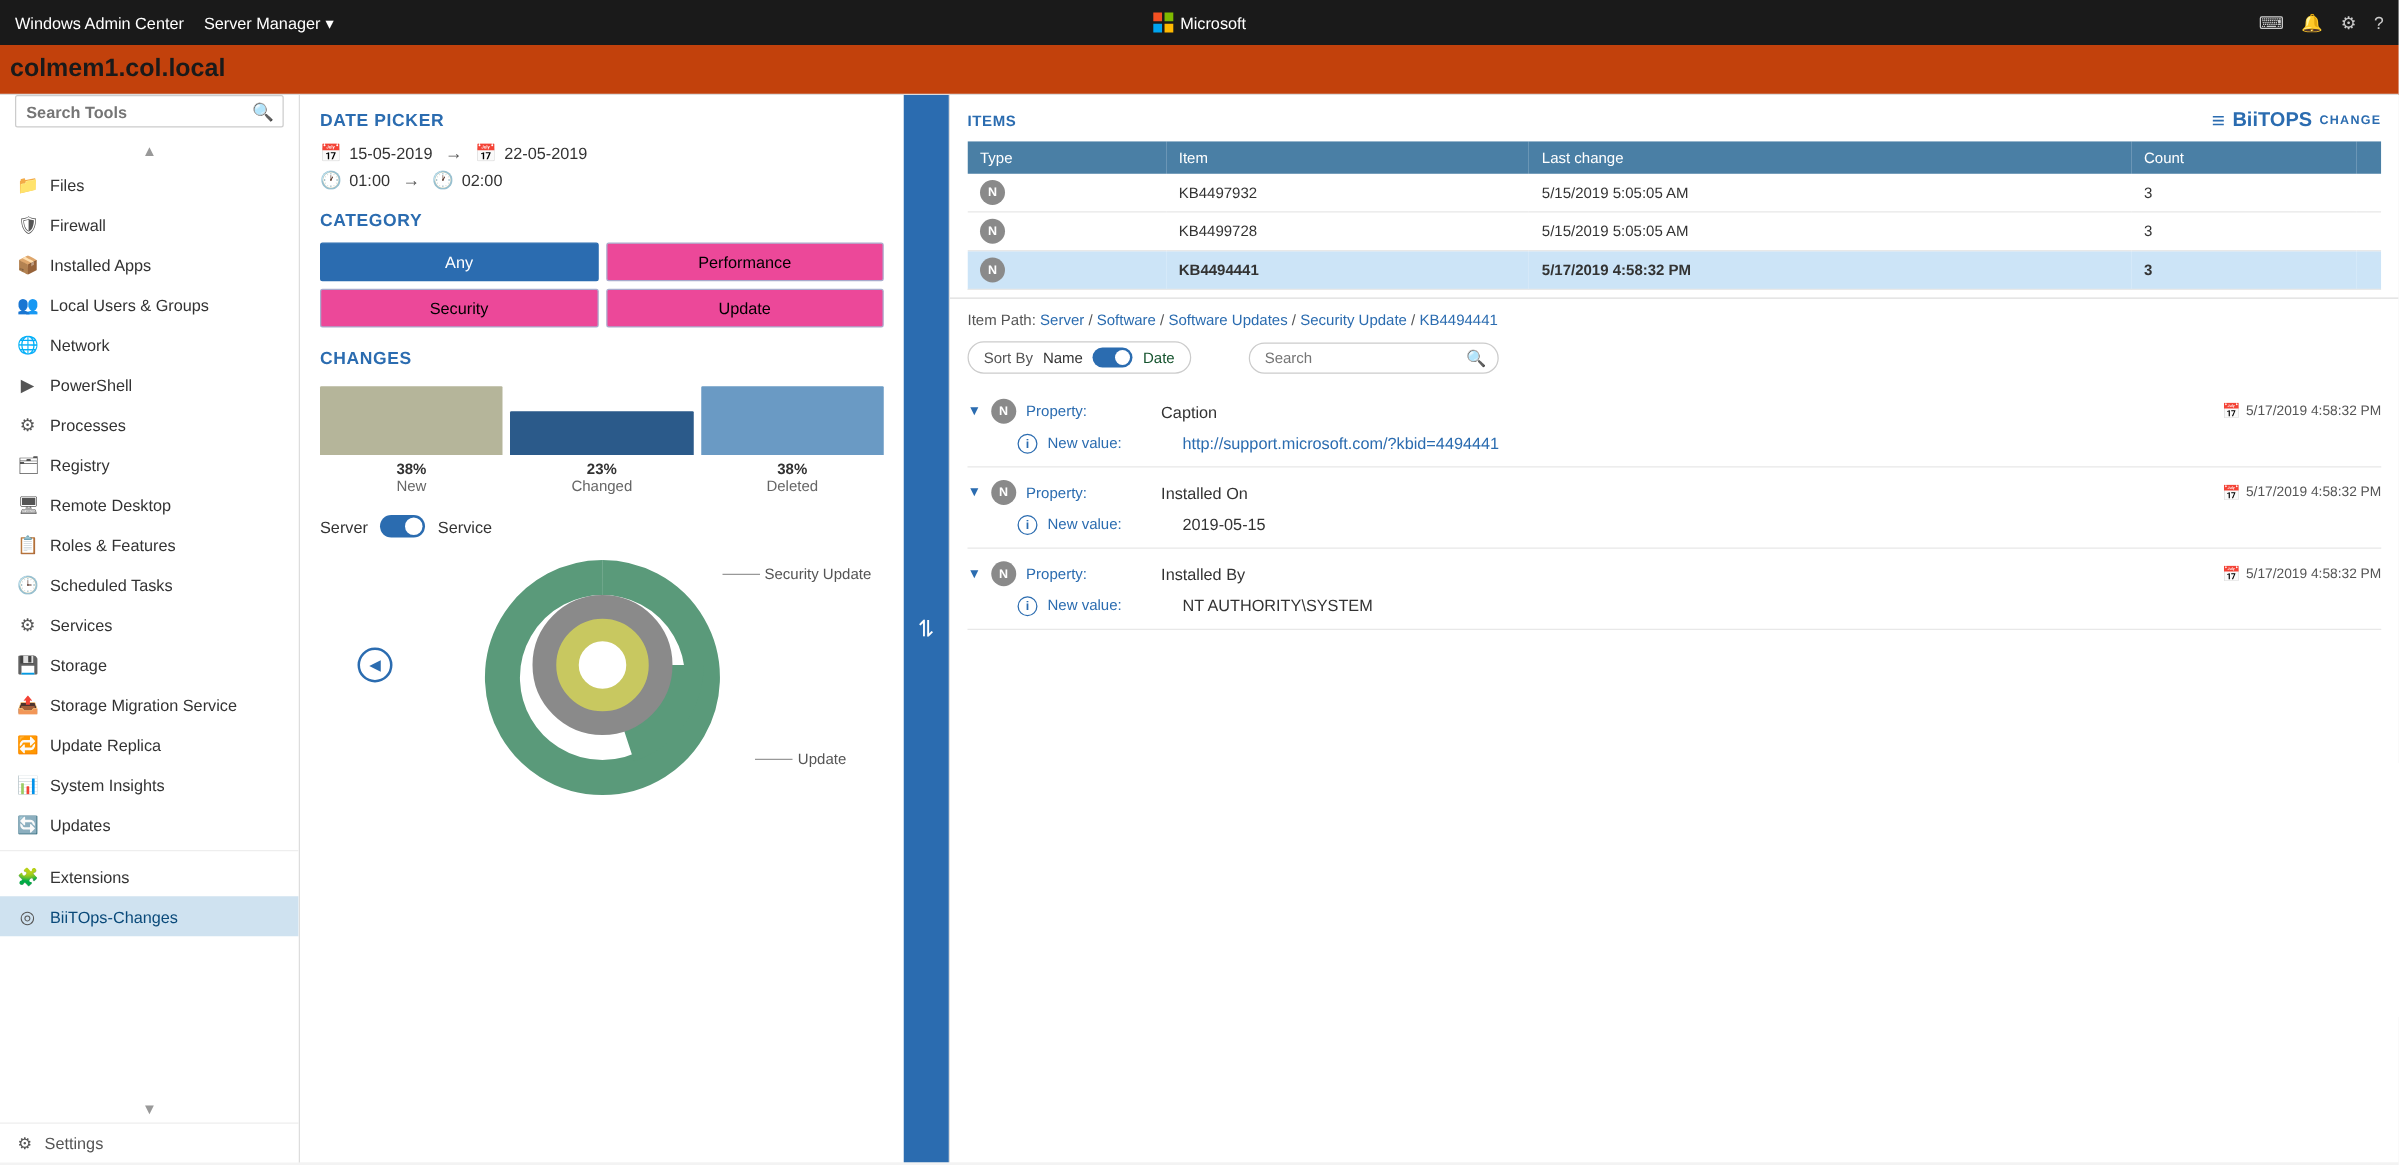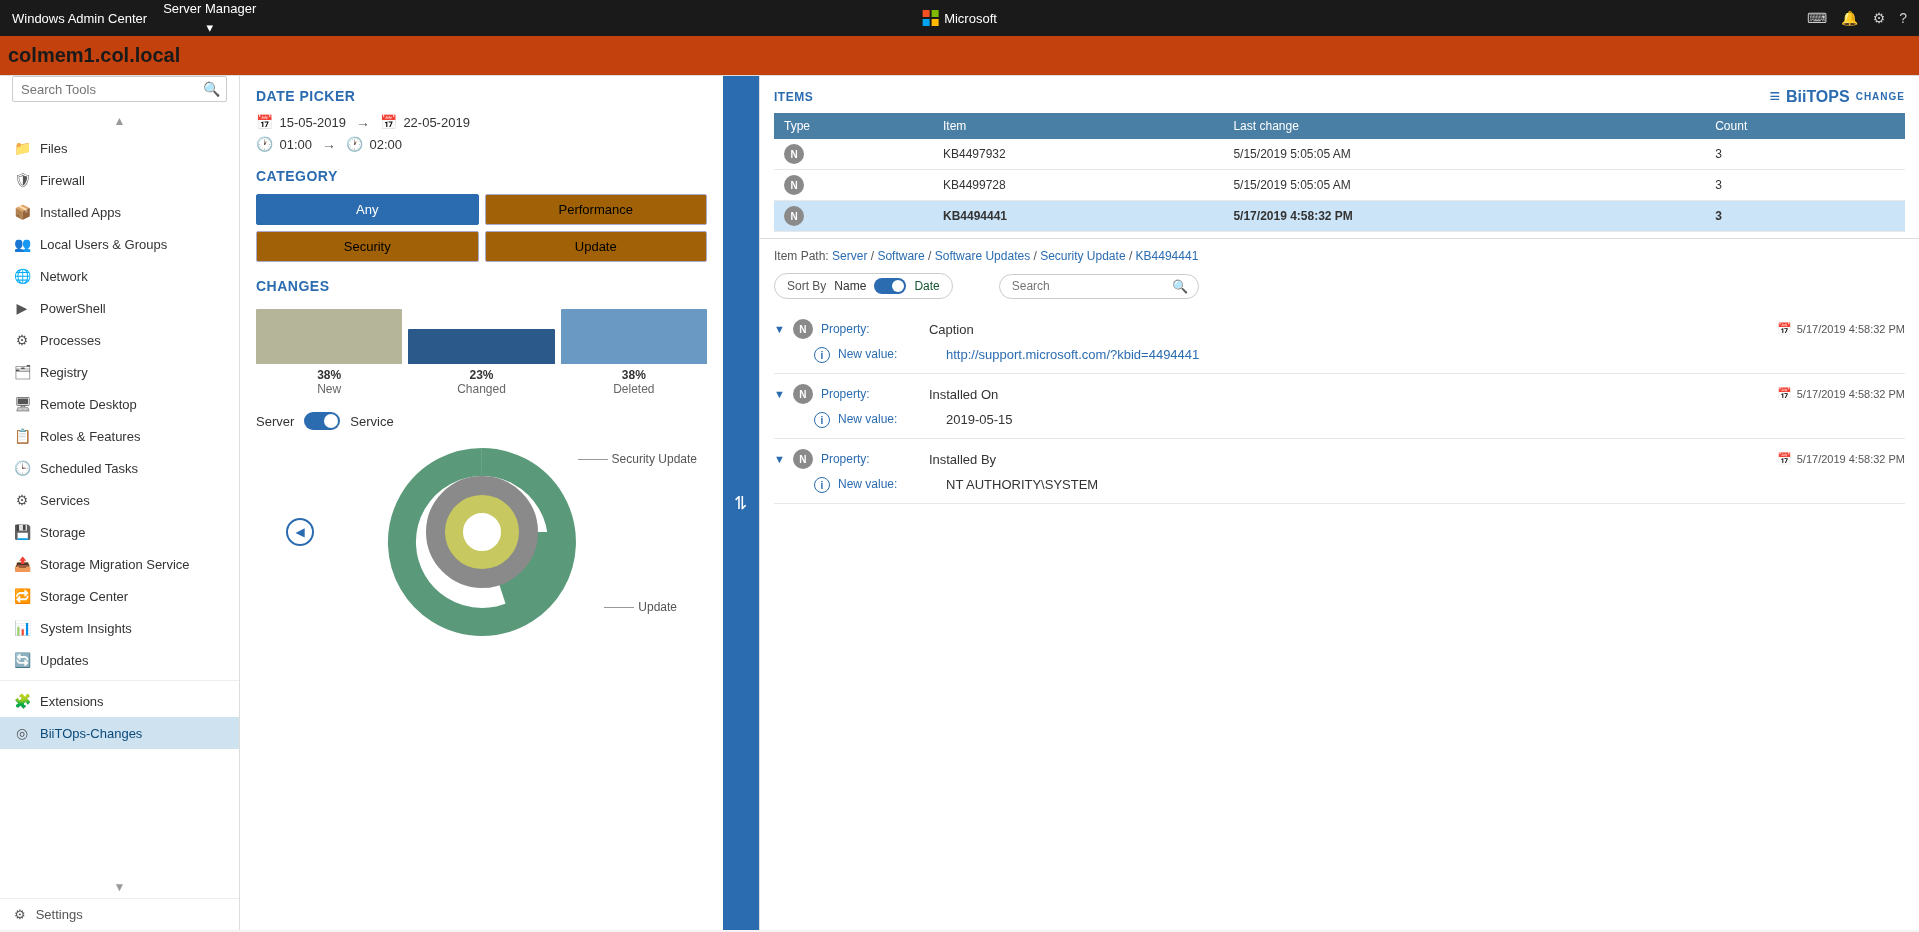--- a/index.html
+++ b/index.html
@@ -10,21 +10,21 @@
       background: #1a1a1a;
       color: #fff;
       height: 36px;
       display: flex;
       align-items: center;
       padding: 0 12px;
       gap: 16px;
       position: relative;
     }
     .topbar-title { font-size: 13px; font-weight: 500; }
-    .topbar-server { display: flex; align-items: center; gap: 4px; font-size: 13px; cursor: pointer; flex-direction: column; }
+    .topbar-server { display: flex; align-items: center; gap: 4px; font-size: 13px; cursor: pointer; }
     .topbar-center {
       position: absolute;
       left: 50%;
       transform: translateX(-50%);
       display: flex;
       align-items: center;
       gap: 6px;
     }
     .ms-logo {
       display: grid;
@@ -80,20 +80,21 @@
       border-radius: 2px;
       padding: 4px 8px;
       gap: 6px;
     }
     .search-box input {
       border: none;
       outline: none;
       font-size: 13px;
       flex: 1;
       color: #ef4444;
+      font-weight: bold;
     }
     .search-icon { color: #666; font-size: 14px; cursor: pointer; }
     .sidebar-items {
       overflow-y: auto;
       flex: 1;
     }
     .sidebar-item {
       display: flex;
       align-items: center;
       gap: 10px;
@@ -205,21 +206,21 @@
 
     
     .category-buttons {
       display: grid;
       grid-template-columns: 1fr 1fr;
       gap: 6px;
     }
     .cat-btn {
       padding: 7px 10px;
       border: 1px solid #aac;
-      background: #a16207;
+      background: #ec4899;
       cursor: pointer;
       font-size: 13px;
       border-radius: 2px;
       text-align: center;
     }
     .cat-btn.active {
       background: #2b6cb0;
       color: #fff;
       border-color: #2b6cb0;
     }
@@ -584,21 +585,21 @@
       <div class="sidebar-item">
         <span class="sidebar-item-icon">💾</span>
         <span>Storage</span>
       </div>
       <div class="sidebar-item">
         <span class="sidebar-item-icon">📤</span>
         <span>Storage Migration Service</span>
       </div>
       <div class="sidebar-item">
         <span class="sidebar-item-icon">🔁</span>
-        <span>Storage Center</span>
+        <span>Update Replica</span>
       </div>
       <div class="sidebar-item">
         <span class="sidebar-item-icon">📊</span>
         <span>System Insights</span>
       </div>
       <div class="sidebar-item">
         <span class="sidebar-item-icon">🔄</span>
         <span>Updates</span>
       </div>
       <div class="sidebar-divider"></div>

